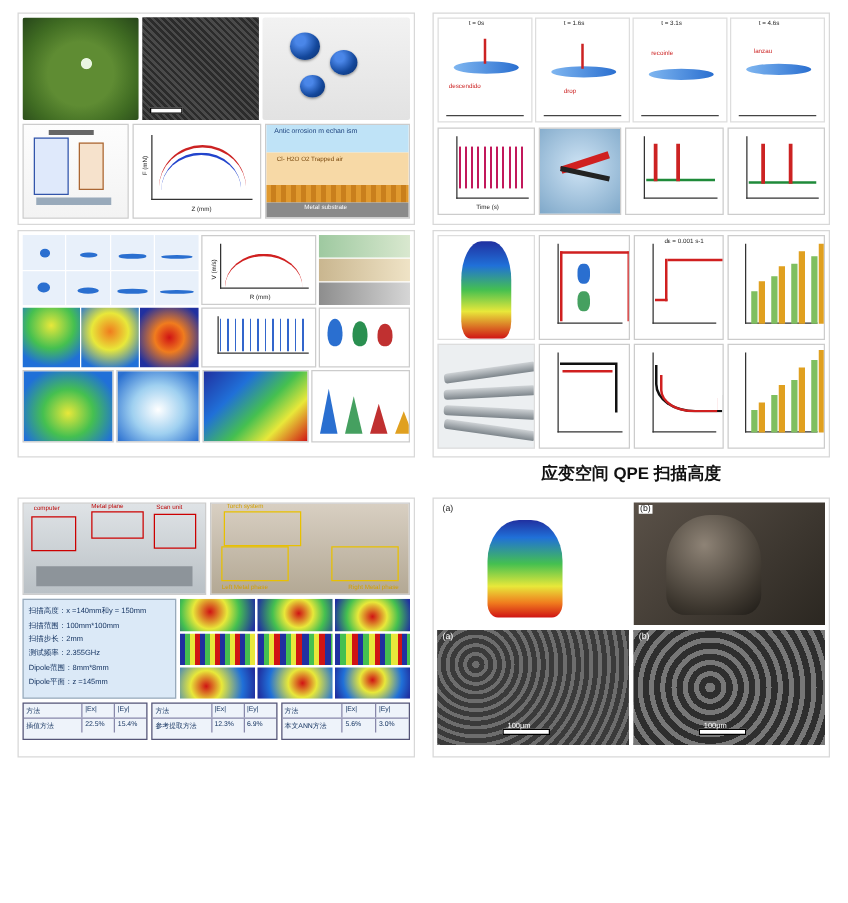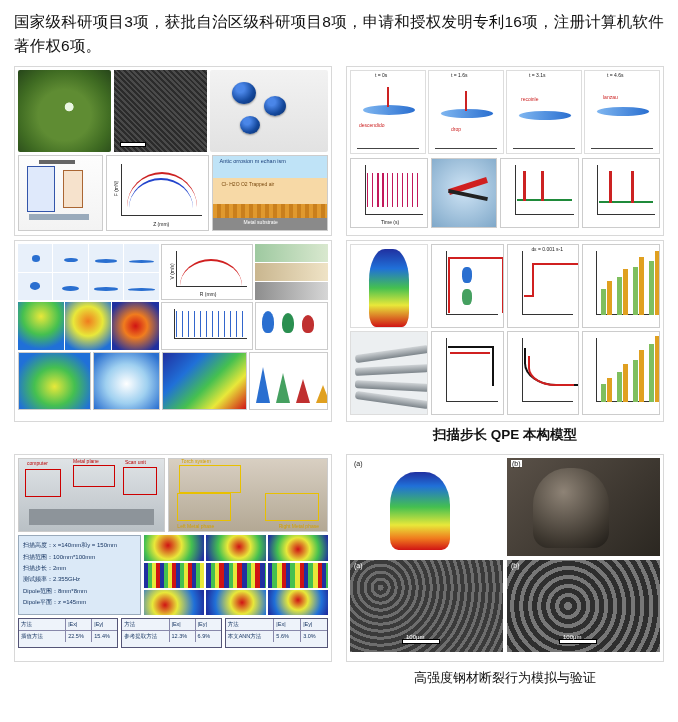--- a/index.html
+++ b/index.html
@@ -129,21 +129,20 @@
     position: absolute;
     color: #fff;
     font-size: 6px;
   }
 </style>
 </head>
 <body>
 
 <div class="page">
 
-  <p class="intro">国家级科研项目3项，获批自治区级科研项目8项，申请和授权发明专利16项，注册计算机软件著作权6项。</p>
 
   <div class="grid">
 
     <div class="cell">
       <div class="figbox h168 pad2">
         <div class="row" style="height:82px;gap:3px;">
           <div class="ph leaf" style="width:30%;border-radius:2px;"></div>
           <div class="ph sem" style="width:30%;">
             <div class="scalebar" style="left:6px;bottom:5px;width:24px;"></div>
           </div>
@@ -368,21 +367,21 @@
             <div class="bar" style="left:24px;bottom:12px;width:5px;height:24px;background:#e0a020;"></div>
             <div class="bar" style="left:34px;bottom:12px;width:5px;height:30px;background:#7fbf5f;"></div>
             <div class="bar" style="left:40px;bottom:12px;width:5px;height:38px;background:#e0a020;"></div>
             <div class="bar" style="left:50px;bottom:12px;width:5px;height:42px;background:#7fbf5f;"></div>
             <div class="bar" style="left:56px;bottom:12px;width:5px;height:52px;background:#e0a020;"></div>
             <div class="bar" style="left:66px;bottom:12px;width:5px;height:58px;background:#7fbf5f;"></div>
             <div class="bar" style="left:72px;bottom:12px;width:5px;height:66px;background:#e0a020;"></div>
           </div>
         </div>
       </div>
-      <div class="caption">扫描步长 QPE 本构模型</div>
+      <div class="caption">应变空间 QPE 扫描高度</div>
     </div>
 
     <div class="cell">
       <div class="figbox h200 pad2">
         <div class="row" style="height:74px;gap:3px;">
           <div class="ph" style="width:48%;background:linear-gradient(#dfe3e6,#b9c0c5);position:relative;border:1px solid #ccc;">
             <div style="position:absolute;left:6px;top:10px;width:34px;height:26px;border:1px solid #c00;"></div>
             <div class="lbl" style="left:8px;top:2px;color:#b00;">computer</div>
             <div style="position:absolute;left:54px;top:6px;width:40px;height:20px;border:1px solid #c00;"></div>
             <div class="lbl" style="left:54px;top:0px;color:#b00;">Metal plane</div>
@@ -485,17 +484,16 @@
           </div>
           <div class="ph semfine" style="width:50%;position:relative;background:
               repeating-radial-gradient(circle at 40% 50%, #777 0 4px, #2e2e2e 4px 9px),
               repeating-radial-gradient(circle at 75% 25%, #888 0 3px, #3a3a3a 3px 8px), #3d3d3d;">
             <div class="lbl" style="left:4px;top:2px;font-size:7px;color:#fff;">(b)</div>
             <div class="scalebar" style="left:52px;bottom:8px;width:36px;"></div>
             <div class="scaletxt" style="left:56px;bottom:12px;">100μm</div>
           </div>
         </div>
       </div>
-      <div class="caption light">高强度钢材断裂行为模拟与验证</div>
     </div>
 
   </div>
 </div>
 
 </body></html>

